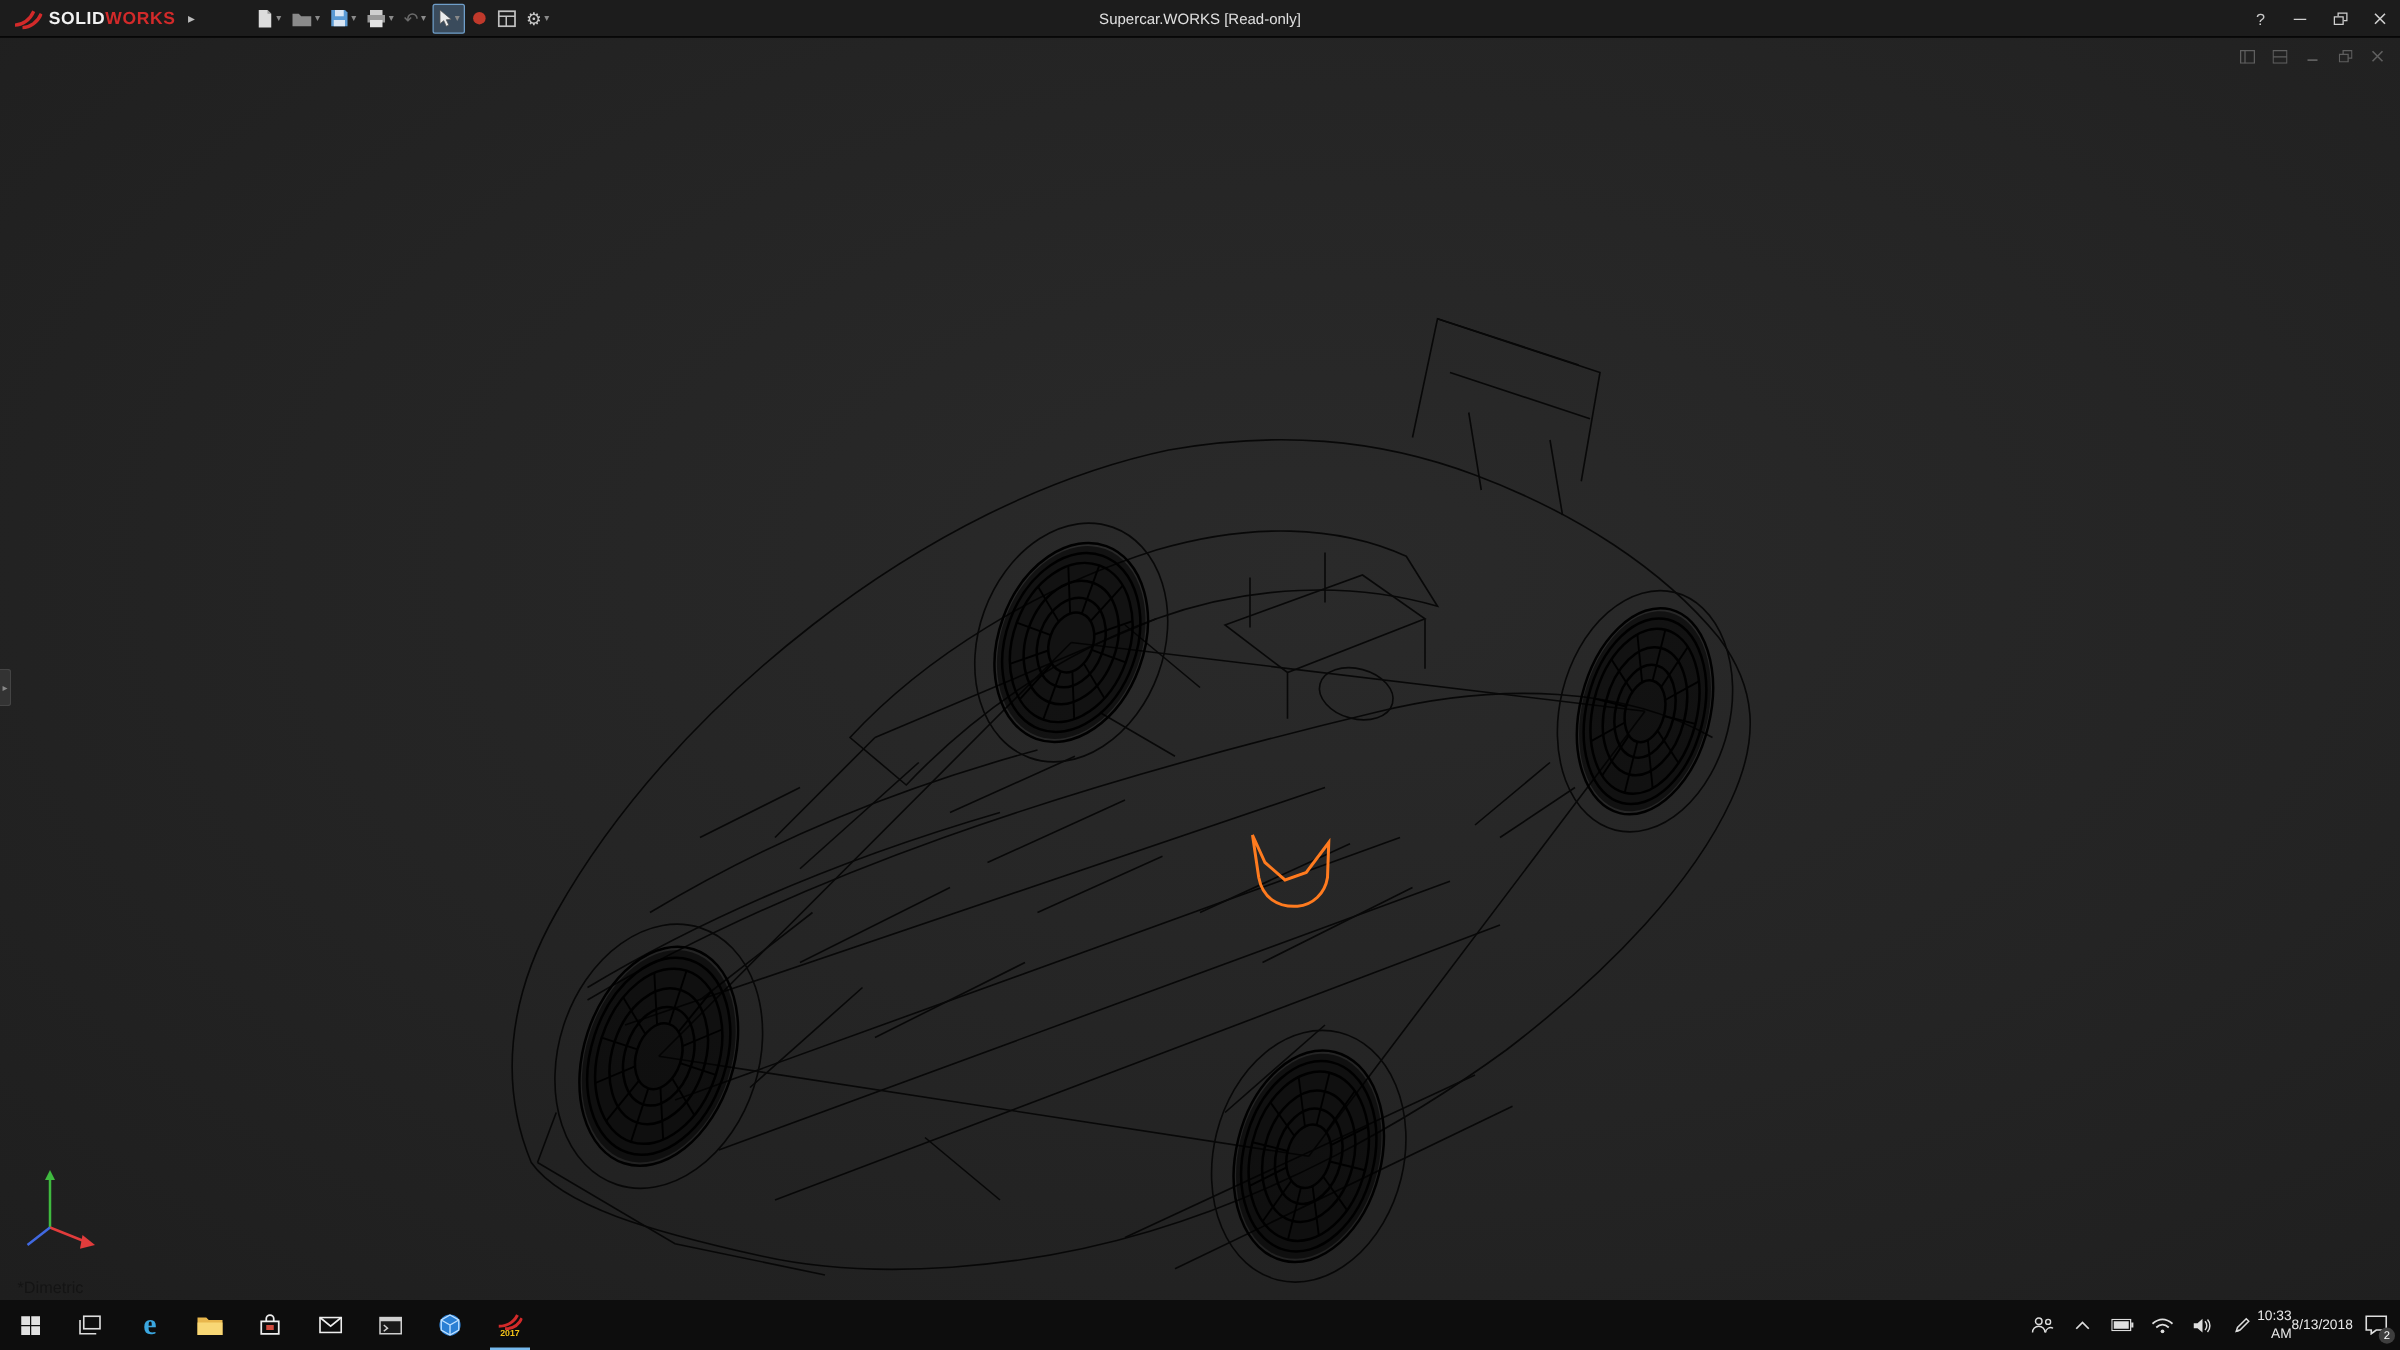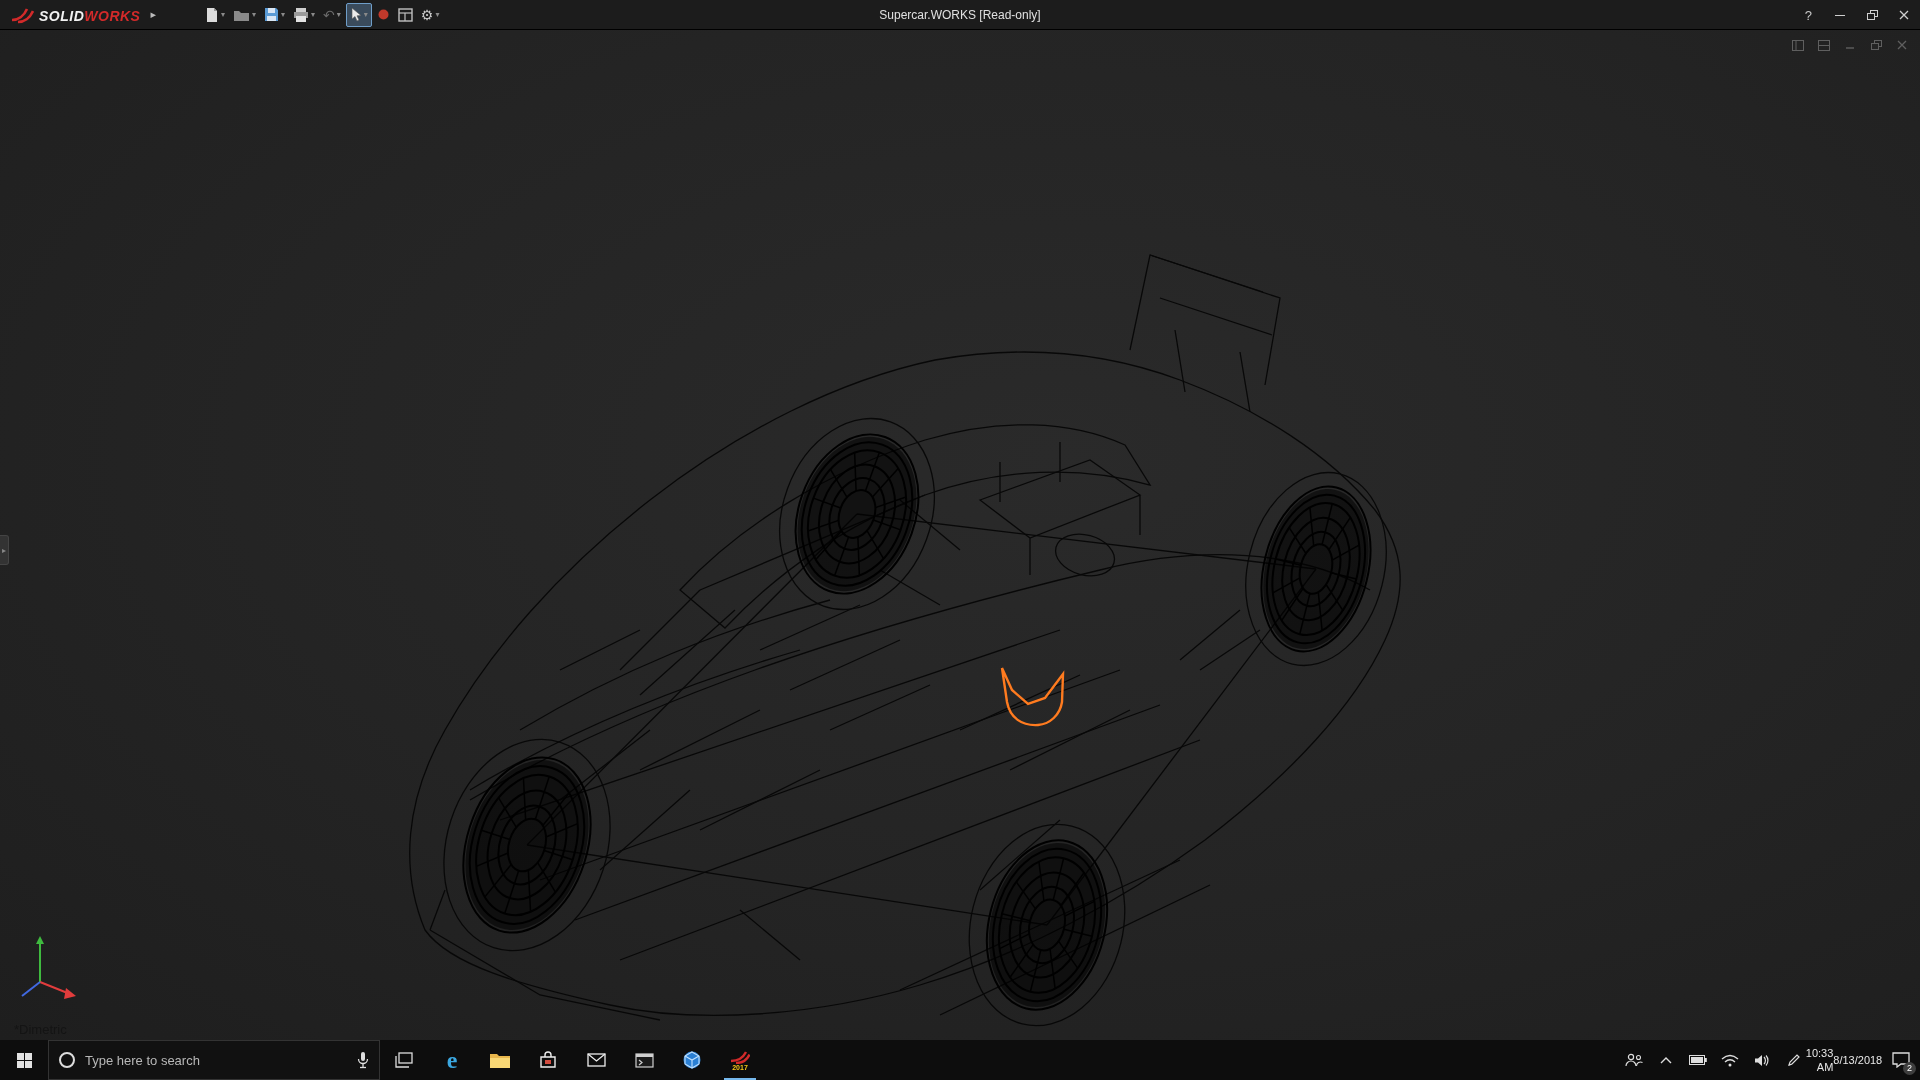--- a/index.html
+++ b/index.html
@@ -3,21 +3,21 @@
 <meta charset="utf-8">
 <style>
   * { margin:0; padding:0; box-sizing:border-box; }
   html,body { width:1920px; height:1080px; overflow:hidden; background:#000;
               font-family:"Liberation Sans", sans-serif; }
 
   
   .titlebar { position:absolute; top:0; left:0; width:1920px; height:30px;
               background:#1c1c1c; display:flex; align-items:center; color:#c8c8c8;
               border-bottom:1px solid #000; z-index:30; }
-  .logo { display:flex; align-items:flex-end; gap:5px; padding:0 8px 0 10px;font-style:italic; }
+  .logo { display:flex; align-items:flex-start; gap:5px; padding:0 8px 0 10px; }
   .logo-text { font-size:14px; letter-spacing:.5px; }
   .logo-solid { color:#f2f2f2; font-weight:bold; }
   .logo-works { color:#d22a2a; font-weight:bold; }
   .flyout { color:#bbb; font-size:11px; margin:0 6px 0 2px; cursor:default; }
   .toolbar { display:flex; align-items:center; gap:2px; margin-left:40px; }
   .tool { height:24px; display:flex; align-items:center; padding:0 3px; border-radius:2px; }
   .tool svg { display:block; }
   .tool .dd { font-size:8px; color:#8a8a8a; margin-left:2px; }
   .tool.active { background:#3a4b5c; border:1px solid #6f9ec9; }
   .tb-title { position:absolute; left:50%; transform:translateX(-50%); font-size:12px;
@@ -337,30 +337,20 @@
 <div class="taskbar">
   <div class="tb-item start">
     <span class="start-grid">
         <i></i>
         <i></i>
         <i></i>
         <i></i>
       </span>
   </div>
 
-  <div class="search-box">
-    <span class="search-circle"></span>
-    <span class="search-text">Type here to search</span>
-    <svg width="12" height="18" viewBox="0 0 12 18">
-      <rect x="4" y="1" width="4" height="9" rx="2" fill="#ddd"></rect>
-      <path d="M1.5 8 a4.5 4.5 0 0 0 9 0" stroke="#ddd" fill="none" stroke-width="1.3"></path>
-      <line x1="6" y1="13" x2="6" y2="16" stroke="#ddd" stroke-width="1.3"></line>
-      <line x1="3" y1="16.5" x2="9" y2="16.5" stroke="#ddd" stroke-width="1.3"></line>
-    </svg>
-  </div>
 
   <div class="tb-item app">
     <svg width="18" height="16" viewBox="0 0 18 16">
       <rect x="4" y="1" width="13" height="10" fill="none" stroke="#ddd" stroke-width="1.3"></rect>
       <path d="M1 4 v11 h13" fill="none" stroke="#ddd" stroke-width="1.3"></path>
     </svg>
   </div>
   <div class="tb-item app">
     <span class="edge-e">e</span>
   </div>

